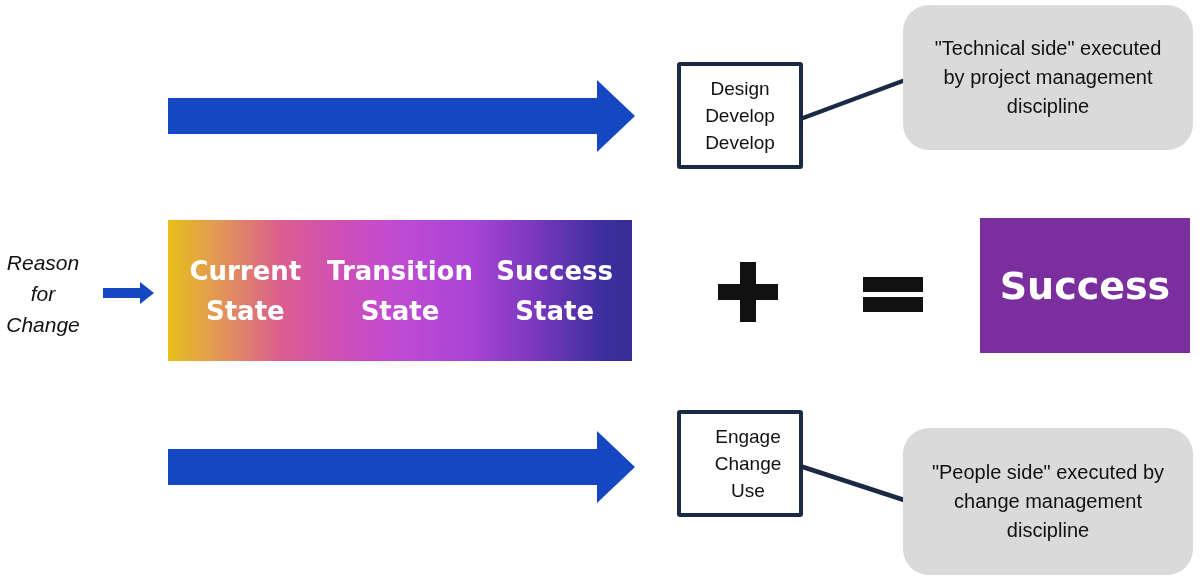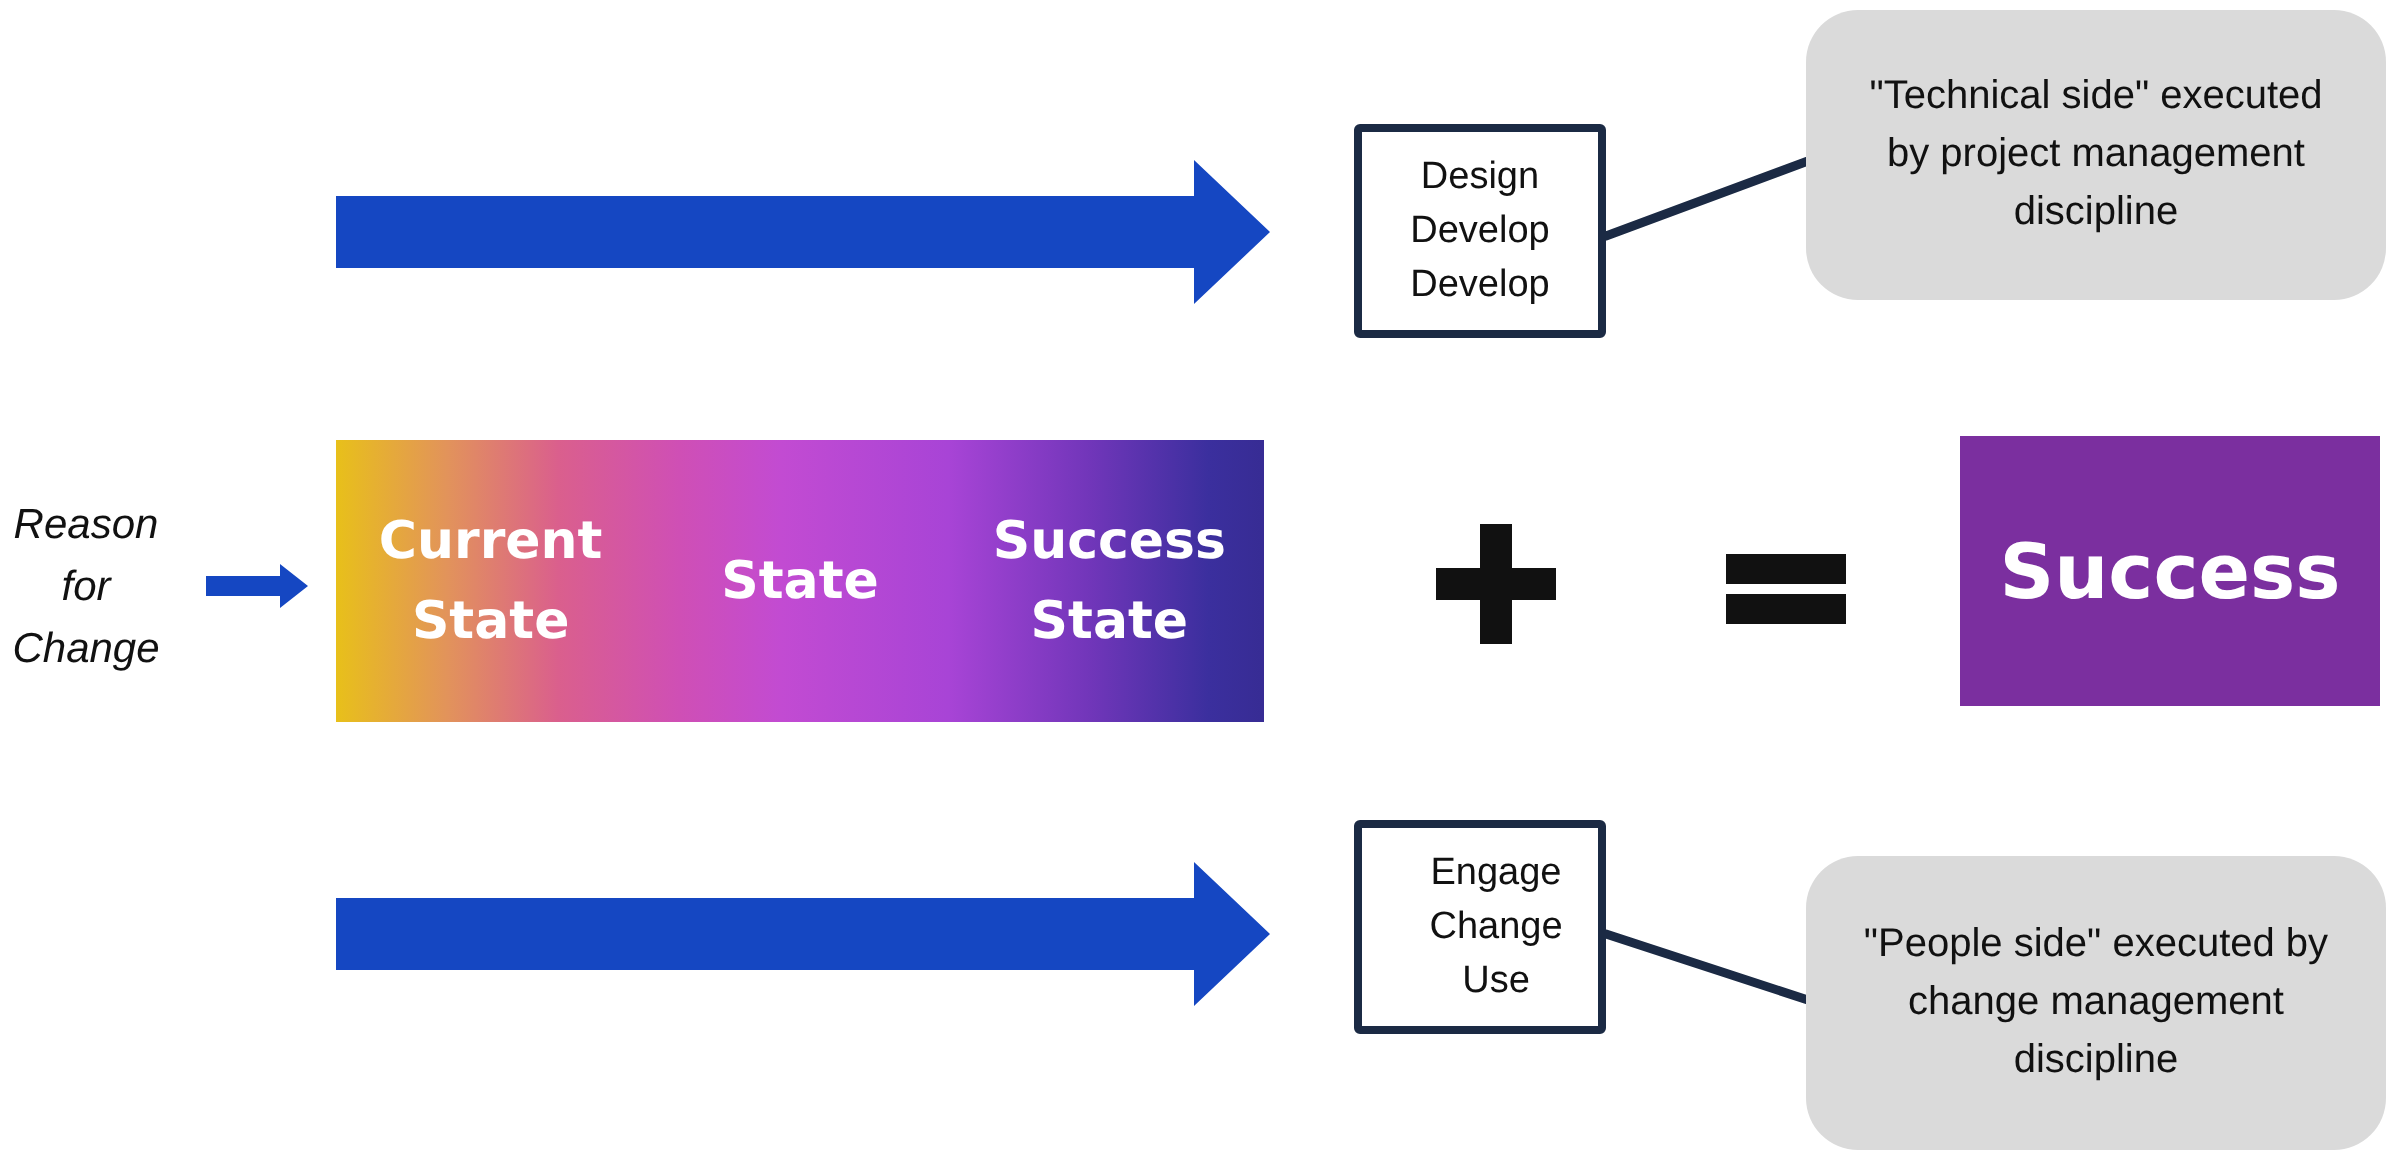--- a/index.html
+++ b/index.html
@@ -158,20 +158,21 @@
   </svg>
 
   <div class="reason-label">Reason for Change</div>
 
   <div class="state-bar">
     <div class="stage">
       <span>Current</span>
       <span>State</span>
     </div>
     <div class="stage">
+      <span>Transition</span>
       <span>State</span>
     </div>
     <div class="stage">
       <span>Success</span>
       <span>State</span>
     </div>
   </div>
 
   <div class="process-box box-technical">
     <span>Design</span>

